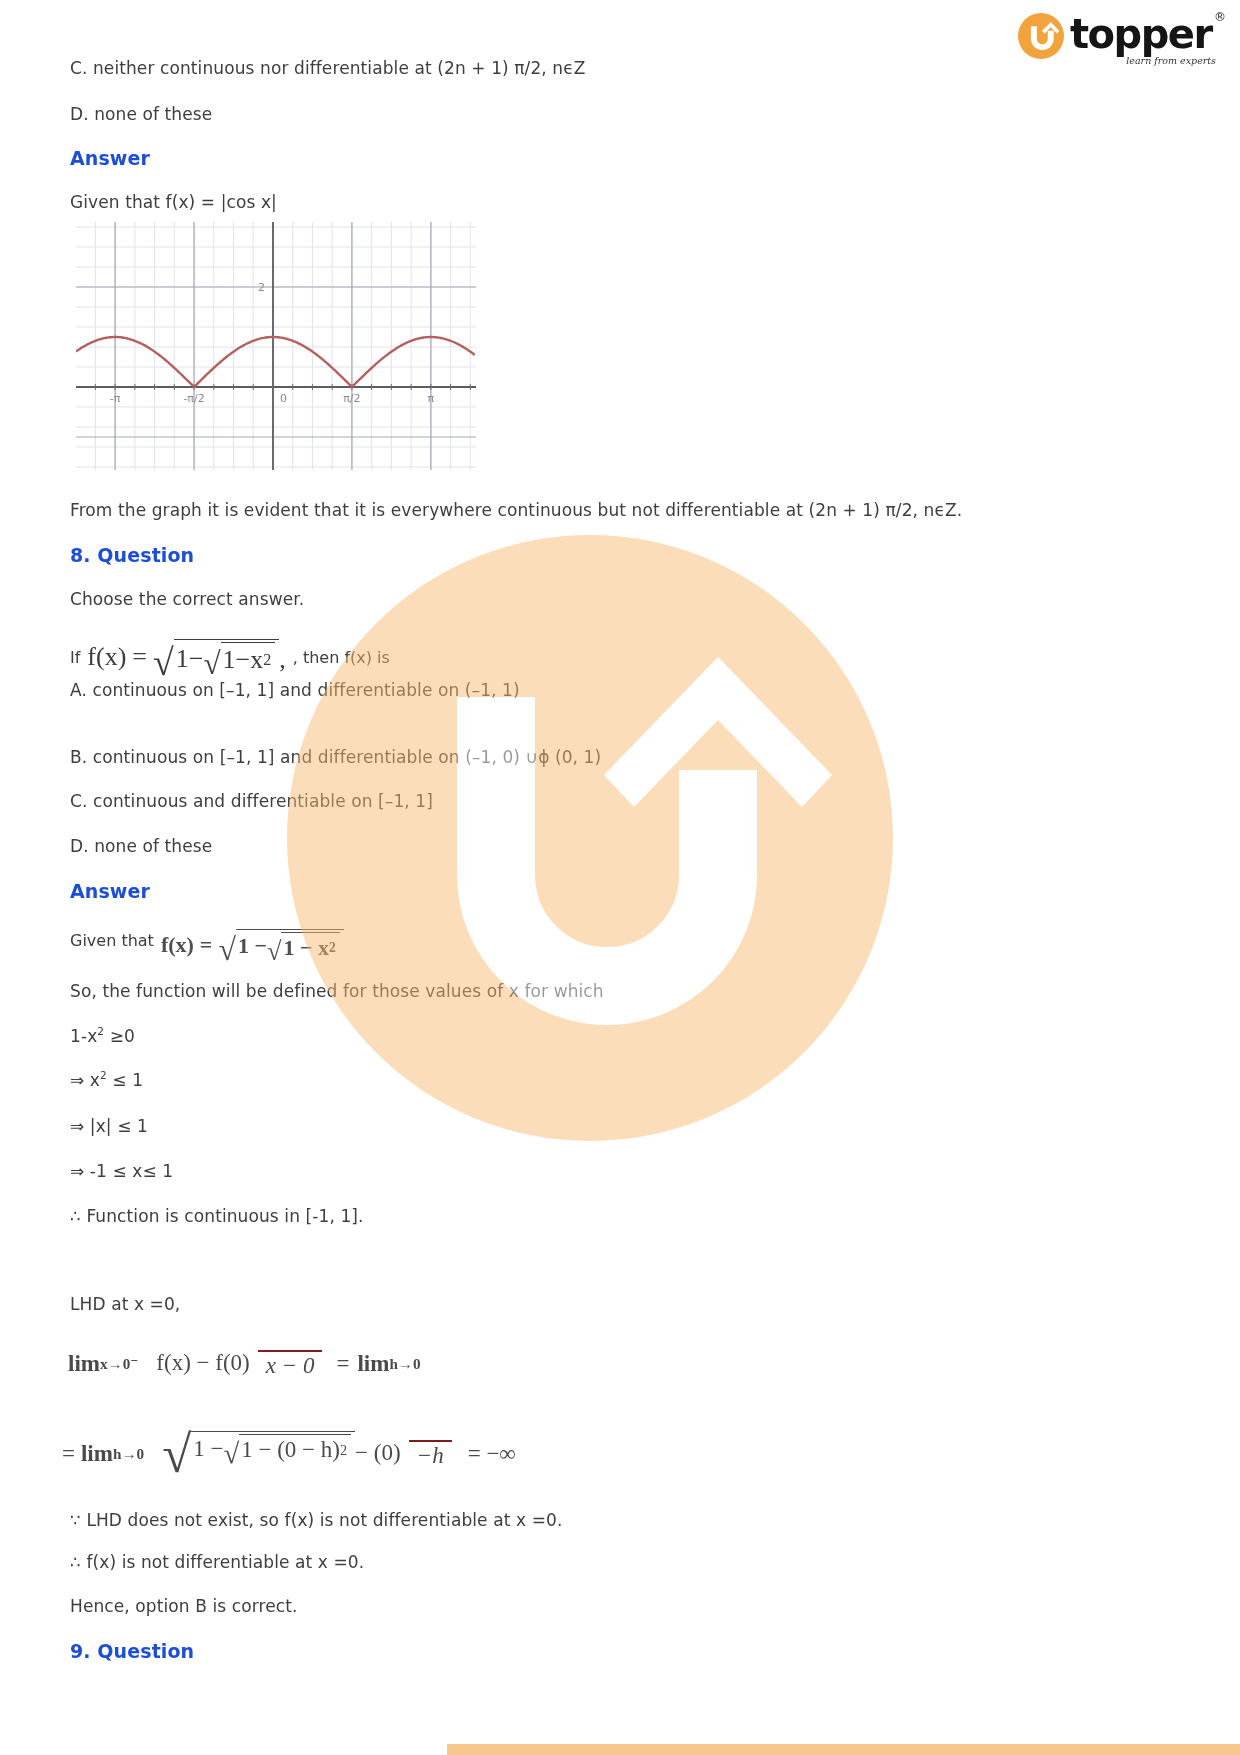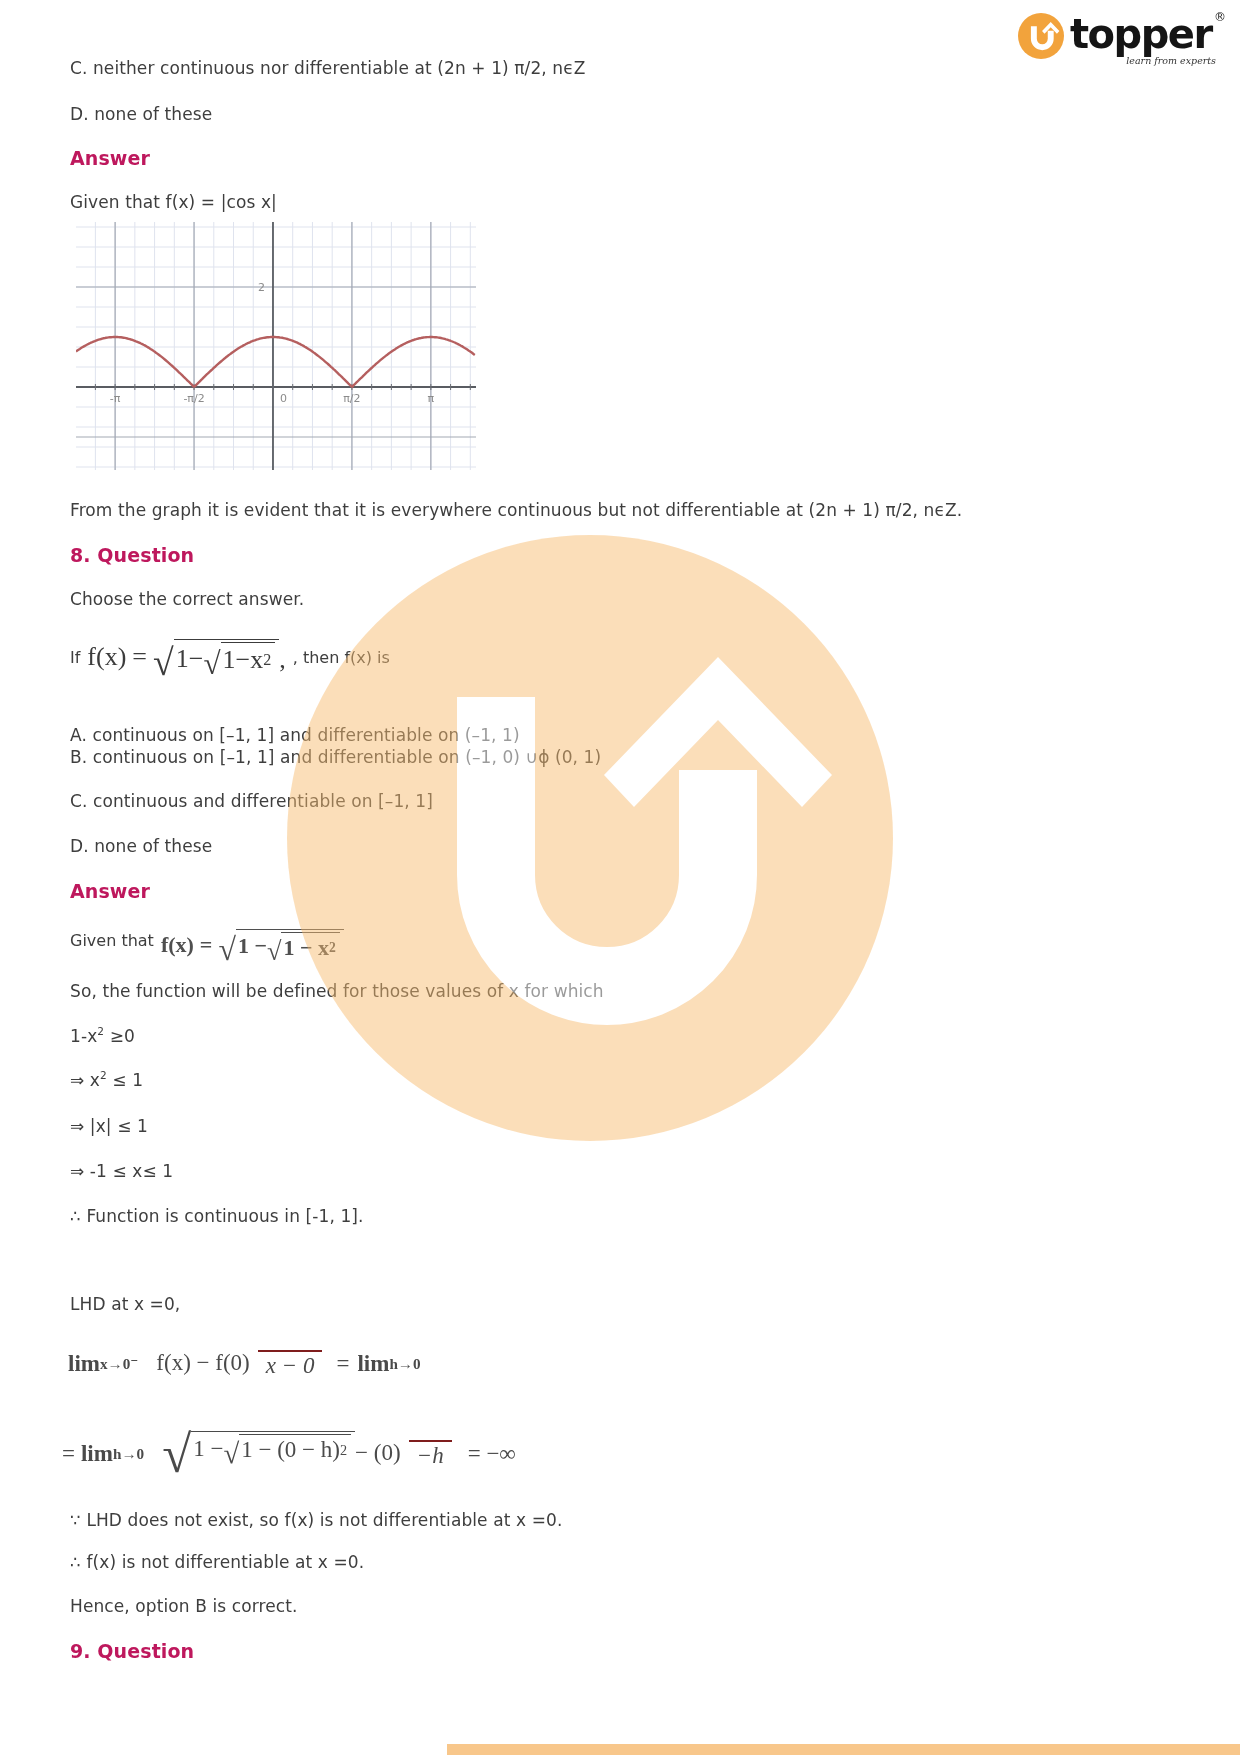--- a/index.html
+++ b/index.html
@@ -1,19 +1,19 @@
 <!DOCTYPE html>
 <html><head>
 <meta charset="utf-8">
 <style>
   html,body{margin:0;padding:0;background:#fff;}
   #page{position:relative;width:1240px;height:1755px;background:#ffffff;overflow:hidden;
         font-family:"DejaVu Sans",sans-serif;color:#3e3e3e;}
   .line{position:absolute;left:70px;font-size:17px;white-space:nowrap;letter-spacing:0.1px;}
-  .bold{font-weight:700;color:#be185d;font-size:19px;}
+  .bold{font-weight:700;color:#1d4ed8;font-size:19px;}
   sup.s2{font-size:0.62em;vertical-align:super;line-height:0;}
 
   
   #logo{position:absolute;top:8px;left:1018px;width:210px;height:62px;}
   #logo .circ{position:absolute;left:0;top:5px;width:46px;height:46px;}
   #logo .brand{position:absolute;left:52px;top:0px;font-size:40px;font-weight:800;color:#151515;
                letter-spacing:-1.5px;line-height:52px;}
   #logo .reg{position:absolute;right:2px;top:2px;font-size:12px;color:#222;}
   #logo .tag{position:absolute;right:12px;top:47px;font-size:9.5px;font-style:italic;
              font-family:"DejaVu Serif",serif;color:#333;}
@@ -157,21 +157,21 @@
               </span>
           </span>
         </span>
       </span>
       <span style="align-self:flex-end;">,</span>
     </span>
     <span class="gap"></span>
     <span>, then f(x) is</span>
   </div>
 
-  <div class="line" style="top:725px">A. continuous on [–1, 1] and differentiable on (–1, 1)</div>
+  <div class="line" style="top:680px">A. continuous on [–1, 1] and differentiable on (–1, 1)</div>
   <div class="line" style="top:747px">B. continuous on [–1, 1] and differentiable on (–1, 0) ∪ϕ (0, 1)</div>
   <div class="line" style="top:791px">C. continuous and differentiable on [–1, 1]</div>
   <div class="line" style="top:836px">D. none of these</div>
   <div class="line bold" style="top:880px">Answer</div>
 
   <div class="mrow" style="left:70px;top:913px;height:55px;">
     <span>Given that</span>
     <span class="gap"></span>
     <span class="math" style="font-size:22px;font-weight:600;display:inline-flex;align-items:center;color:#4f4f4f;margin-top:8px;">
       <span>f(x)</span>

